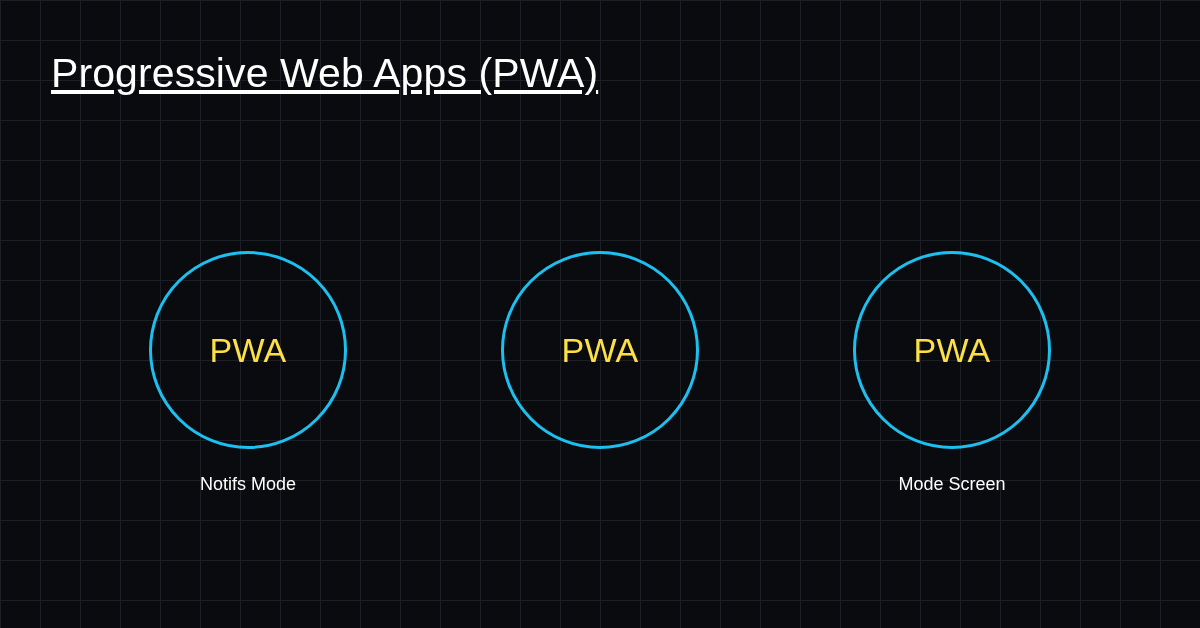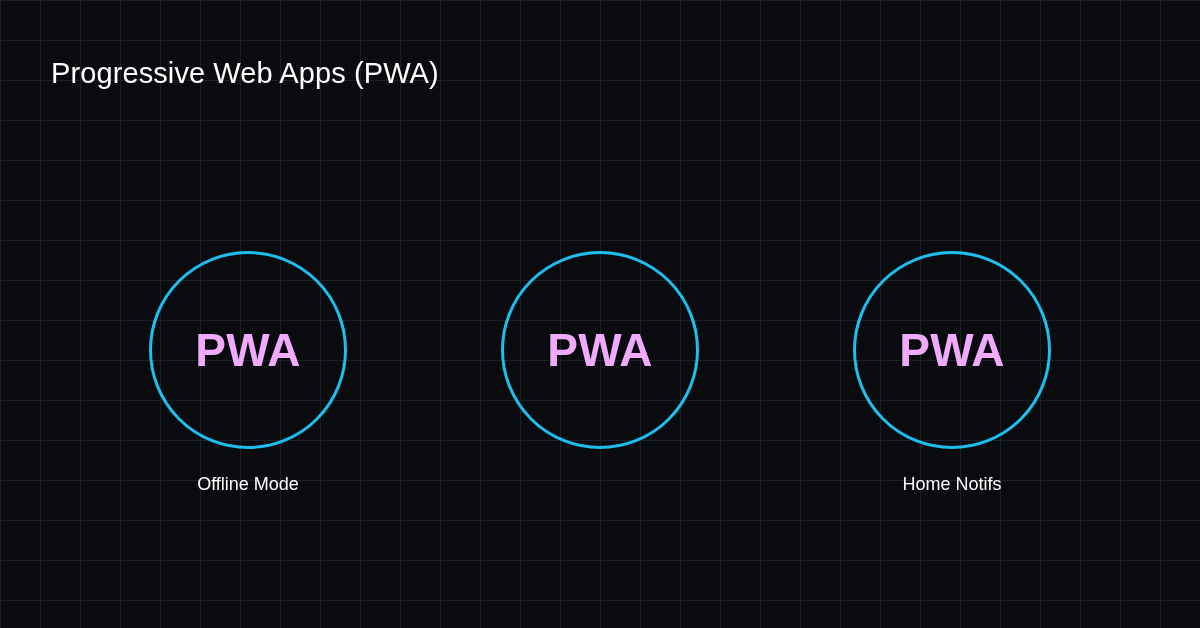--- a/index.html
+++ b/index.html
@@ -28,26 +28,27 @@
     background-size: 40px 40px;
     background-position: 0 0;
     pointer-events: none;
   }
 
   
   #slide-title {
     position: absolute;
     left: 51px;
     top: 53px;
-    font-size: 29px;
+    font-size: 41px;
     line-height: 40px;
     font-weight: 400;
     color: #ffffff;
     white-space: nowrap;
     letter-spacing: 0.1px;
+    text-decoration: underline;
   }
 
   
   #nodes-row {
     position: absolute;
     left: 0;
     top: 0;
     width: 1200px;
     height: 628px;
   }
@@ -67,24 +68,24 @@
     box-sizing: border-box;
     border: 3px solid #1cbfee;
     border-radius: 50%;
     background: transparent;
     display: flex;
     align-items: center;
     justify-content: center;
   }
 
   .node-core-label {
-    font-size: 46px;
+    font-size: 34px;
     line-height: 38px;
-    color: #f0abfc;
-    font-weight: 700;
+    color: #fde047;
+    font-weight: 400;
     letter-spacing: 0.3px;
     user-select: none;
   }
 
   .node-caption {
     position: absolute;
     top: 222px;
     left: -80px;
     width: 358px;
     text-align: center;
@@ -108,30 +109,30 @@
   <div id="grid-layer"></div>
 
   <div id="slide-title">Progressive Web Apps (PWA)</div>
 
   <div id="nodes-row">
 
     <div class="node" id="node-0">
       <div class="node-circle">
         <span class="node-core-label">PWA</span>
       </div>
-      <div class="node-caption">Offline Mode</div>
+      <div class="node-caption">Notifs Mode</div>
     </div>
 
     <div class="node" id="node-1">
       <div class="node-circle">
         <span class="node-core-label">PWA</span>
       </div>
     </div>
 
     <div class="node" id="node-2">
       <div class="node-circle">
         <span class="node-core-label">PWA</span>
       </div>
-      <div class="node-caption">Home Notifs</div>
+      <div class="node-caption">Mode Screen</div>
     </div>
 
   </div>
 </div>
 
 </body></html>

